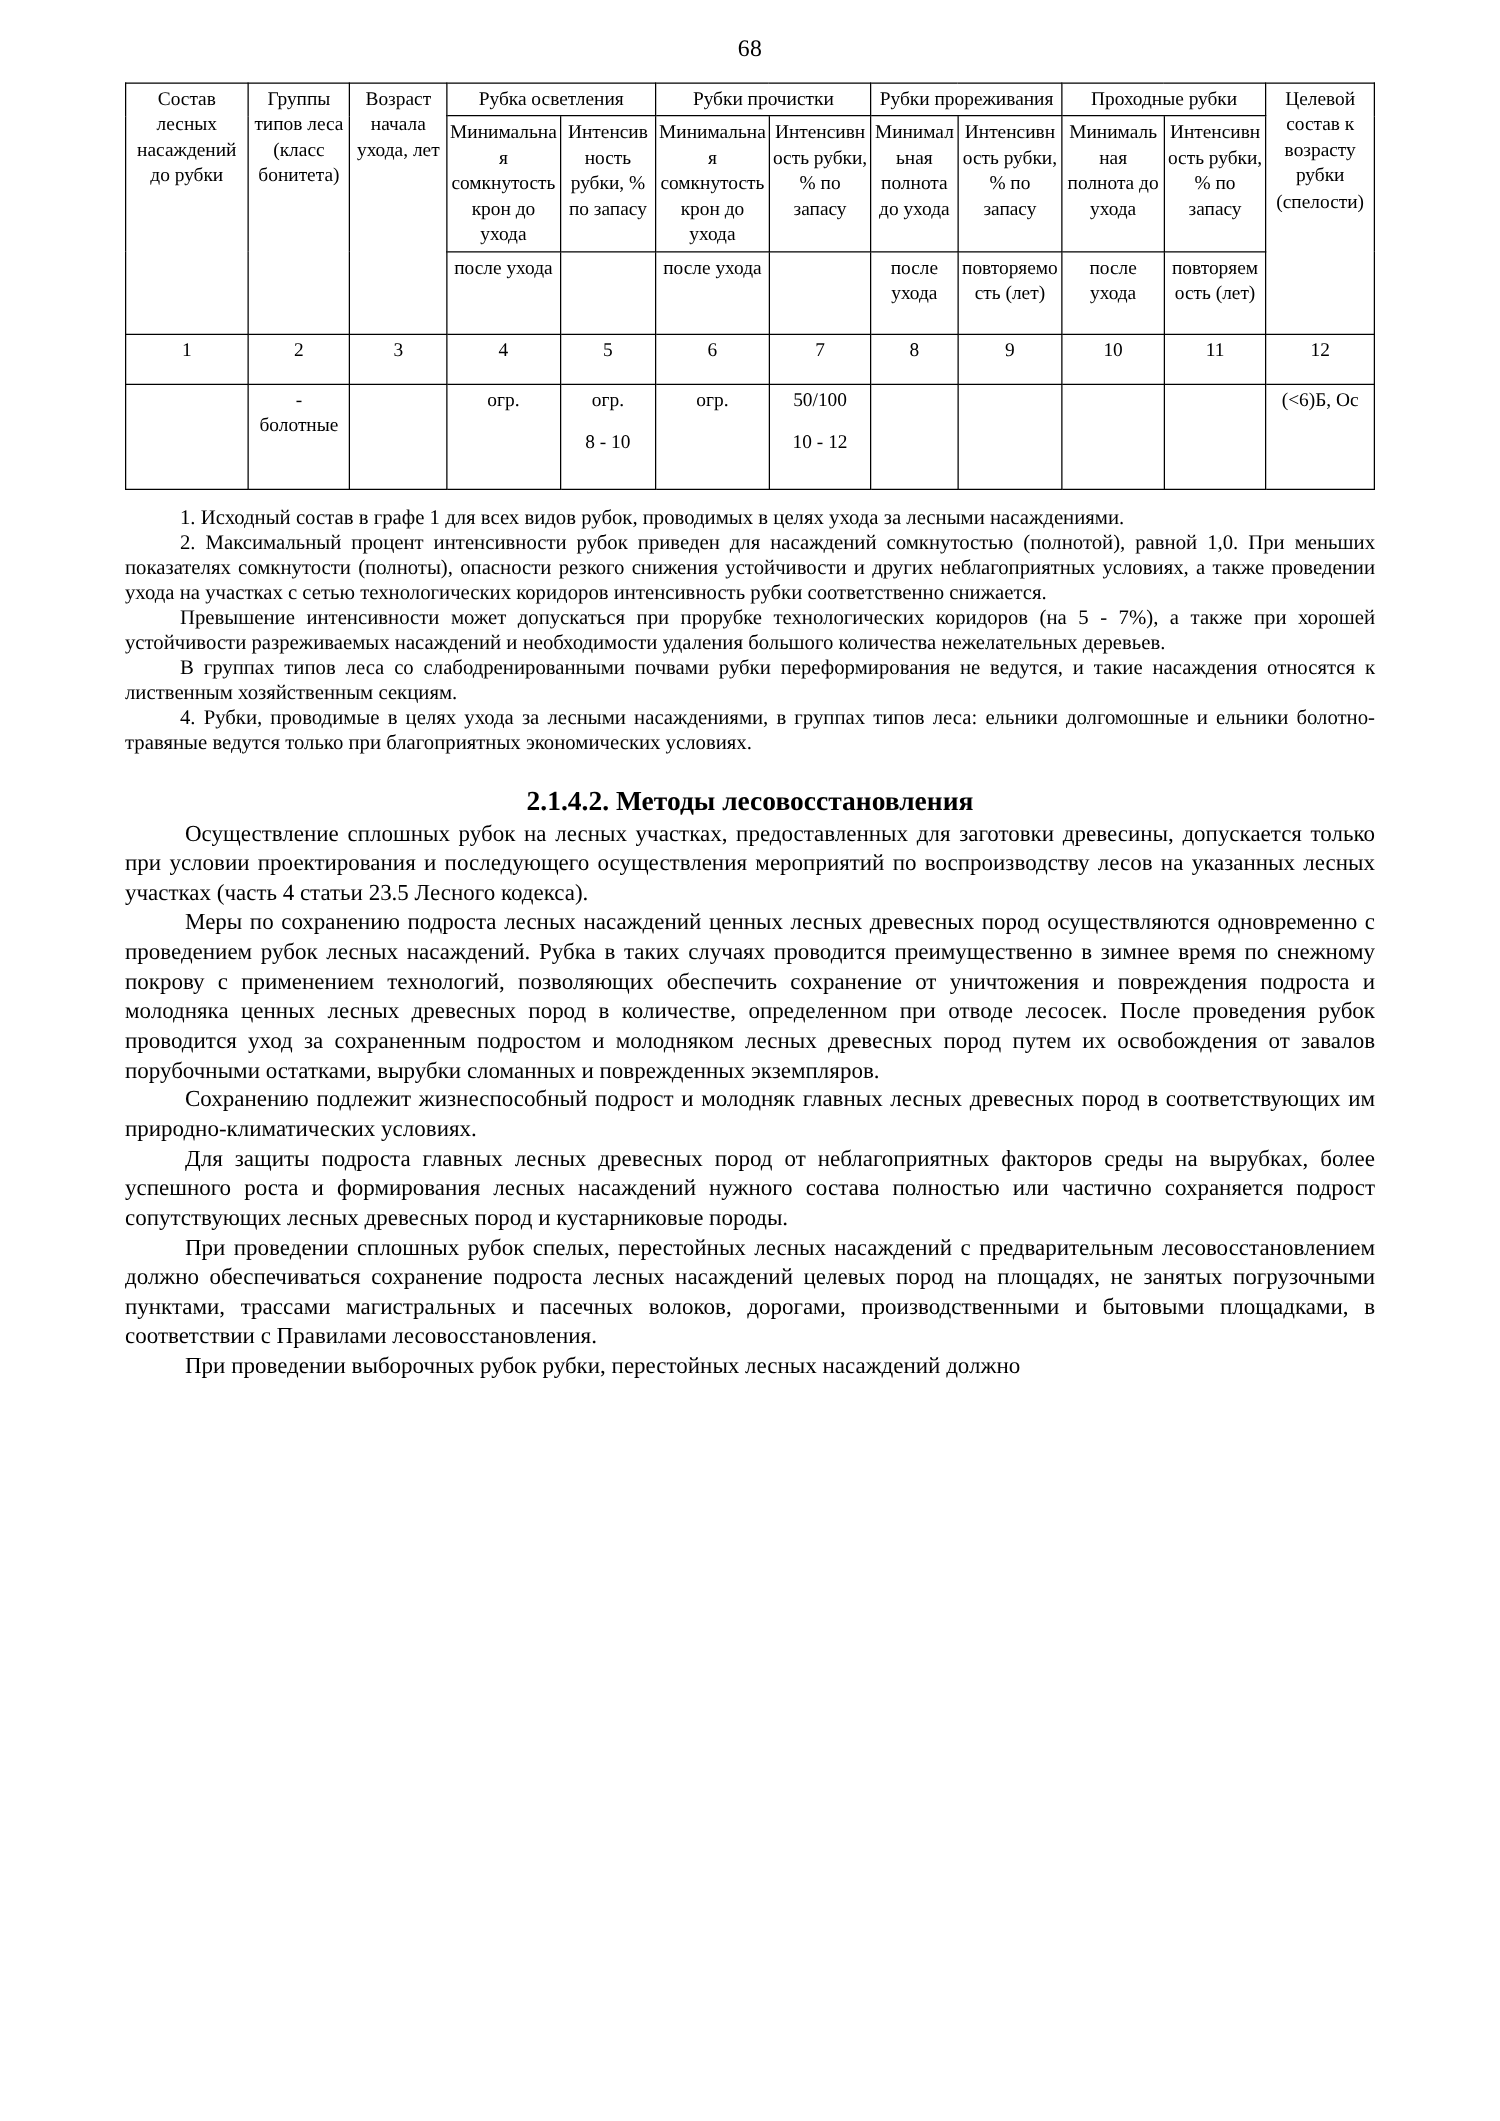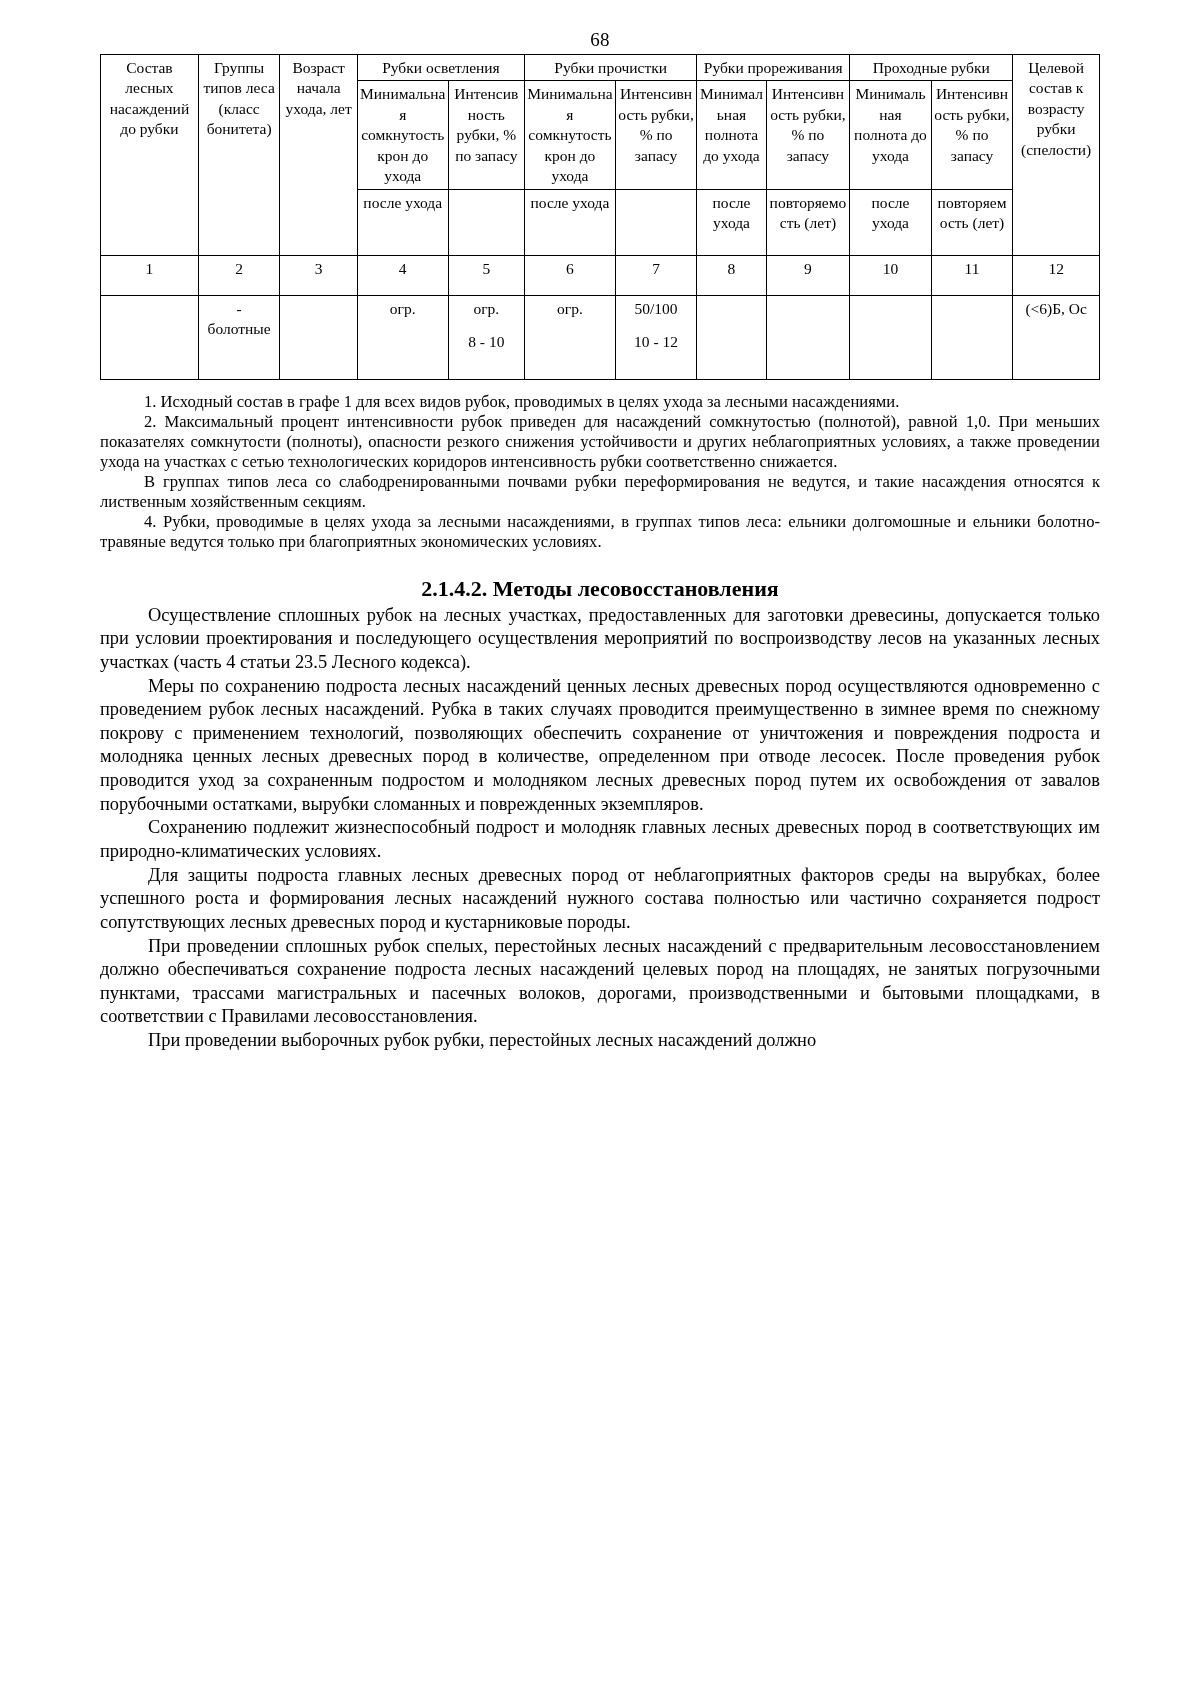--- a/index.html
+++ b/index.html
@@ -18,21 +18,21 @@
     position: relative;
     width: 1200px;
     height: 1697px;
     box-sizing: border-box;
     padding: 0 100px;
   }
   .page-number {
     text-align: center;
     font-size: 19px;
     line-height: 20px;
-    margin: 30px 0 4px 0;
+    margin: 30px 0 16px 0;
     letter-spacing: 0.3px;
   }
 
   
   table.maintable {
     border-collapse: collapse;
     width: 1000px;
     table-layout: fixed;
     font-size: 15.5px;
     line-height: 1.32;
@@ -123,21 +123,21 @@
         <col class="c9">
         <col class="c10">
         <col class="c11">
         <col class="c12">
     </colgroup>
     <tbody>
       <tr>
         <td rowspan="3">Состав лесных насаждений до рубки</td>
         <td rowspan="3">Группы типов леса (класс бонитета)</td>
         <td rowspan="3">Возраст начала ухода, лет</td>
-        <td colspan="2">Рубки осветления</td>
+        <td colspan="2">Рубка осветления</td>
         <td colspan="2">Рубки прочистки</td>
         <td colspan="2">Рубки прореживания</td>
         <td colspan="2">Проходные рубки</td>
         <td rowspan="3">Целевой состав к возрасту рубки (спелости)</td>
       </tr>
       <tr>
         <td>Минимальная сомкнутость крон до ухода</td>
         <td>Интенсивность рубки, % по запасу</td>
         <td>Минимальная сомкнутость крон до ухода</td>
         <td>Интенсивность рубки, % по запасу</td>
@@ -204,20 +204,21 @@
         <td class="datacell">
           <span class="cellline">(&lt;6)Б, Ос</span>
         </td>
       </tr>
     </tbody>
   </table>
 
   <div class="notes">
     <p>1. Исходный состав в графе 1 для всех видов рубок, проводимых в целях ухода за лесными насаждениями.</p>
     <p>2. Максимальный процент интенсивности рубок приведен для насаждений сомкнутостью (полнотой), равной 1,0. При меньших показателях сомкнутости (полноты), опасности резкого снижения устойчивости и других неблагоприятных условиях, а также проведении ухода на участках с сетью технологических коридоров интенсивность рубки соответственно снижается.</p>
+    <p>Превышение интенсивности может допускаться при прорубке технологических коридоров (на 5 - 7%), а также при хорошей устойчивости разреживаемых насаждений и необходимости удаления большого количества нежелательных деревьев.</p>
     <p>В группах типов леса со слабодренированными почвами рубки переформирования не ведутся, и такие насаждения относятся к лиственным хозяйственным секциям.</p>
     <p>4. Рубки, проводимые в целях ухода за лесными насаждениями, в группах типов леса: ельники долгомошные и ельники болотно-травяные ведутся только при благоприятных экономических условиях.</p>
   </div>
 
   <div class="body-heading">2.1.4.2. Методы лесовосстановления</div>
 
   <div class="body">
     <p>Осуществление сплошных рубок на лесных участках, предоставленных для заготовки древесины, допускается только при условии проектирования и последующего осуществления мероприятий по воспроизводству лесов на указанных лесных участках (часть 4 статьи 23.5 Лесного кодекса).</p>
     <p>Меры по сохранению подроста лесных насаждений ценных лесных древесных пород осуществляются одновременно с проведением рубок лесных насаждений. Рубка в таких случаях проводится преимущественно в зимнее время по снежному покрову с применением технологий, позволяющих обеспечить сохранение от уничтожения и повреждения подроста и молодняка ценных лесных древесных пород в количестве, определенном при отводе лесосек. После проведения рубок проводится уход за сохраненным подростом и молодняком лесных древесных пород путем их освобождения от завалов порубочными остатками, вырубки сломанных и поврежденных экземпляров.</p>
     <p>Сохранению подлежит жизнеспособный подрост и молодняк главных лесных древесных пород в соответствующих им природно-климатических условиях.</p>

